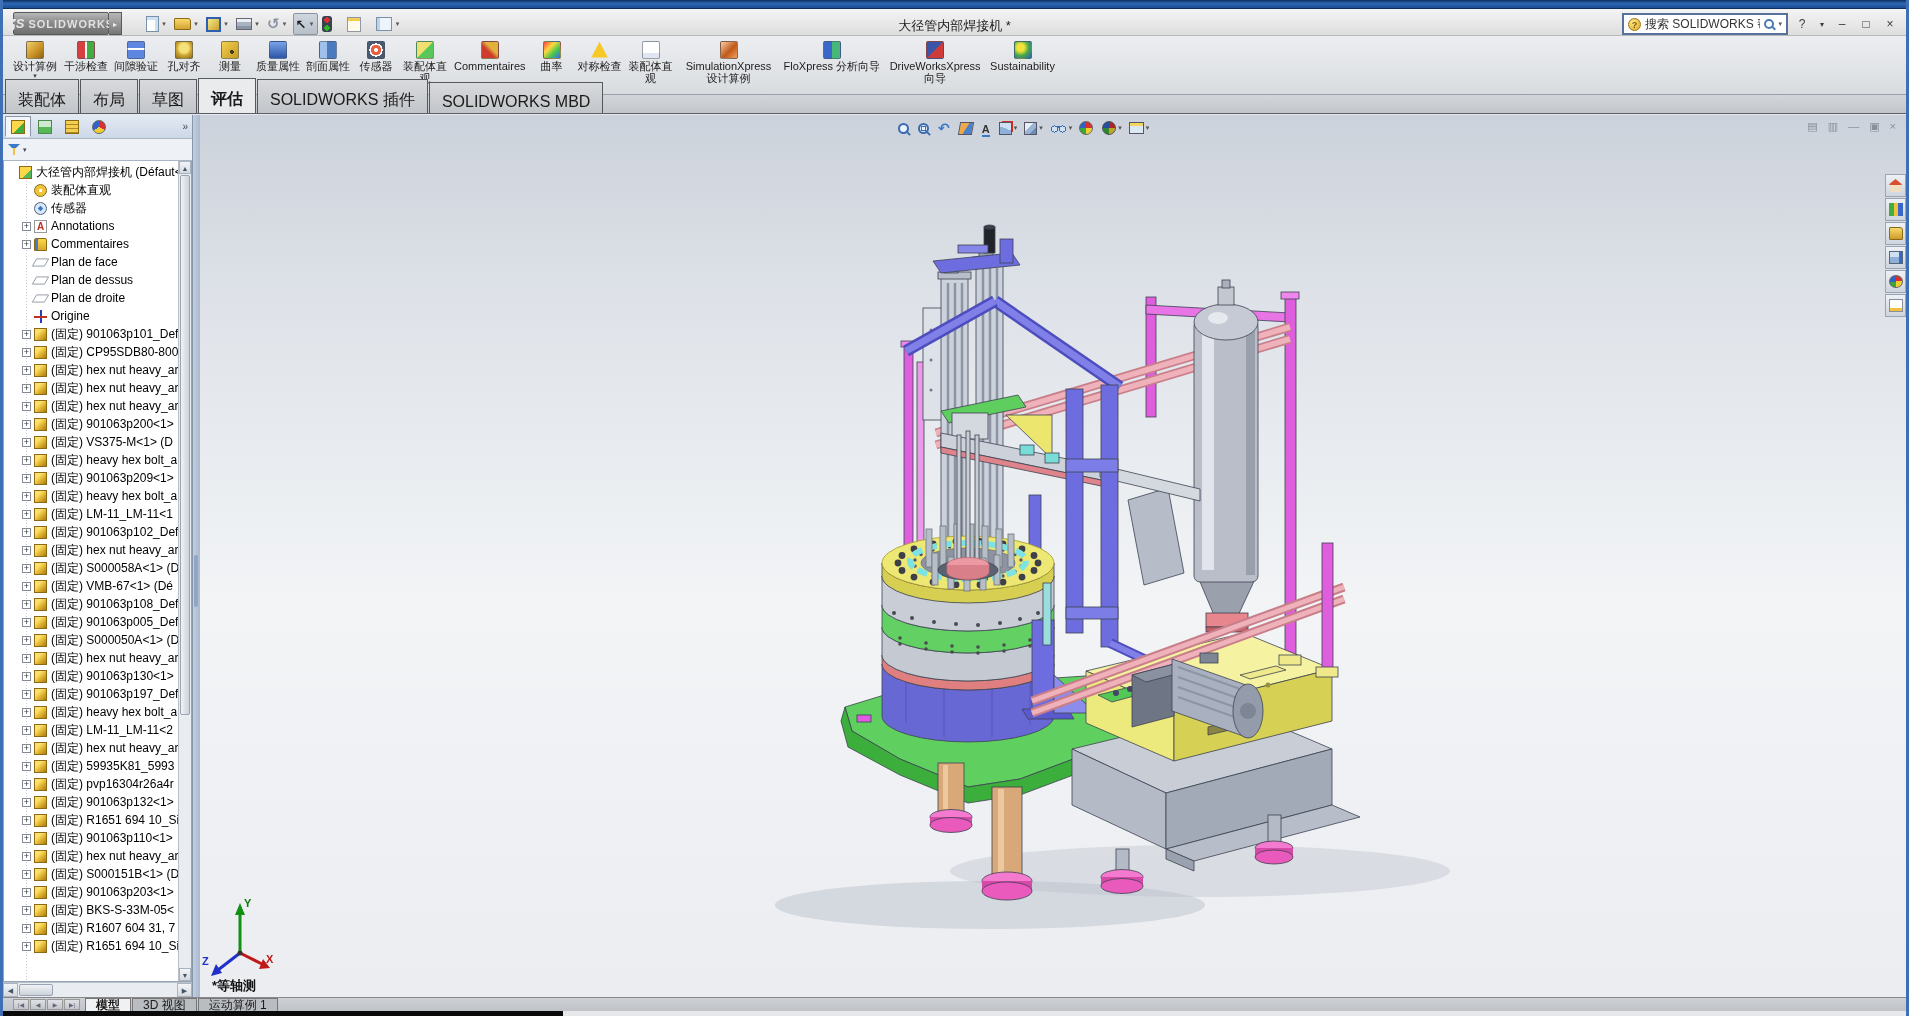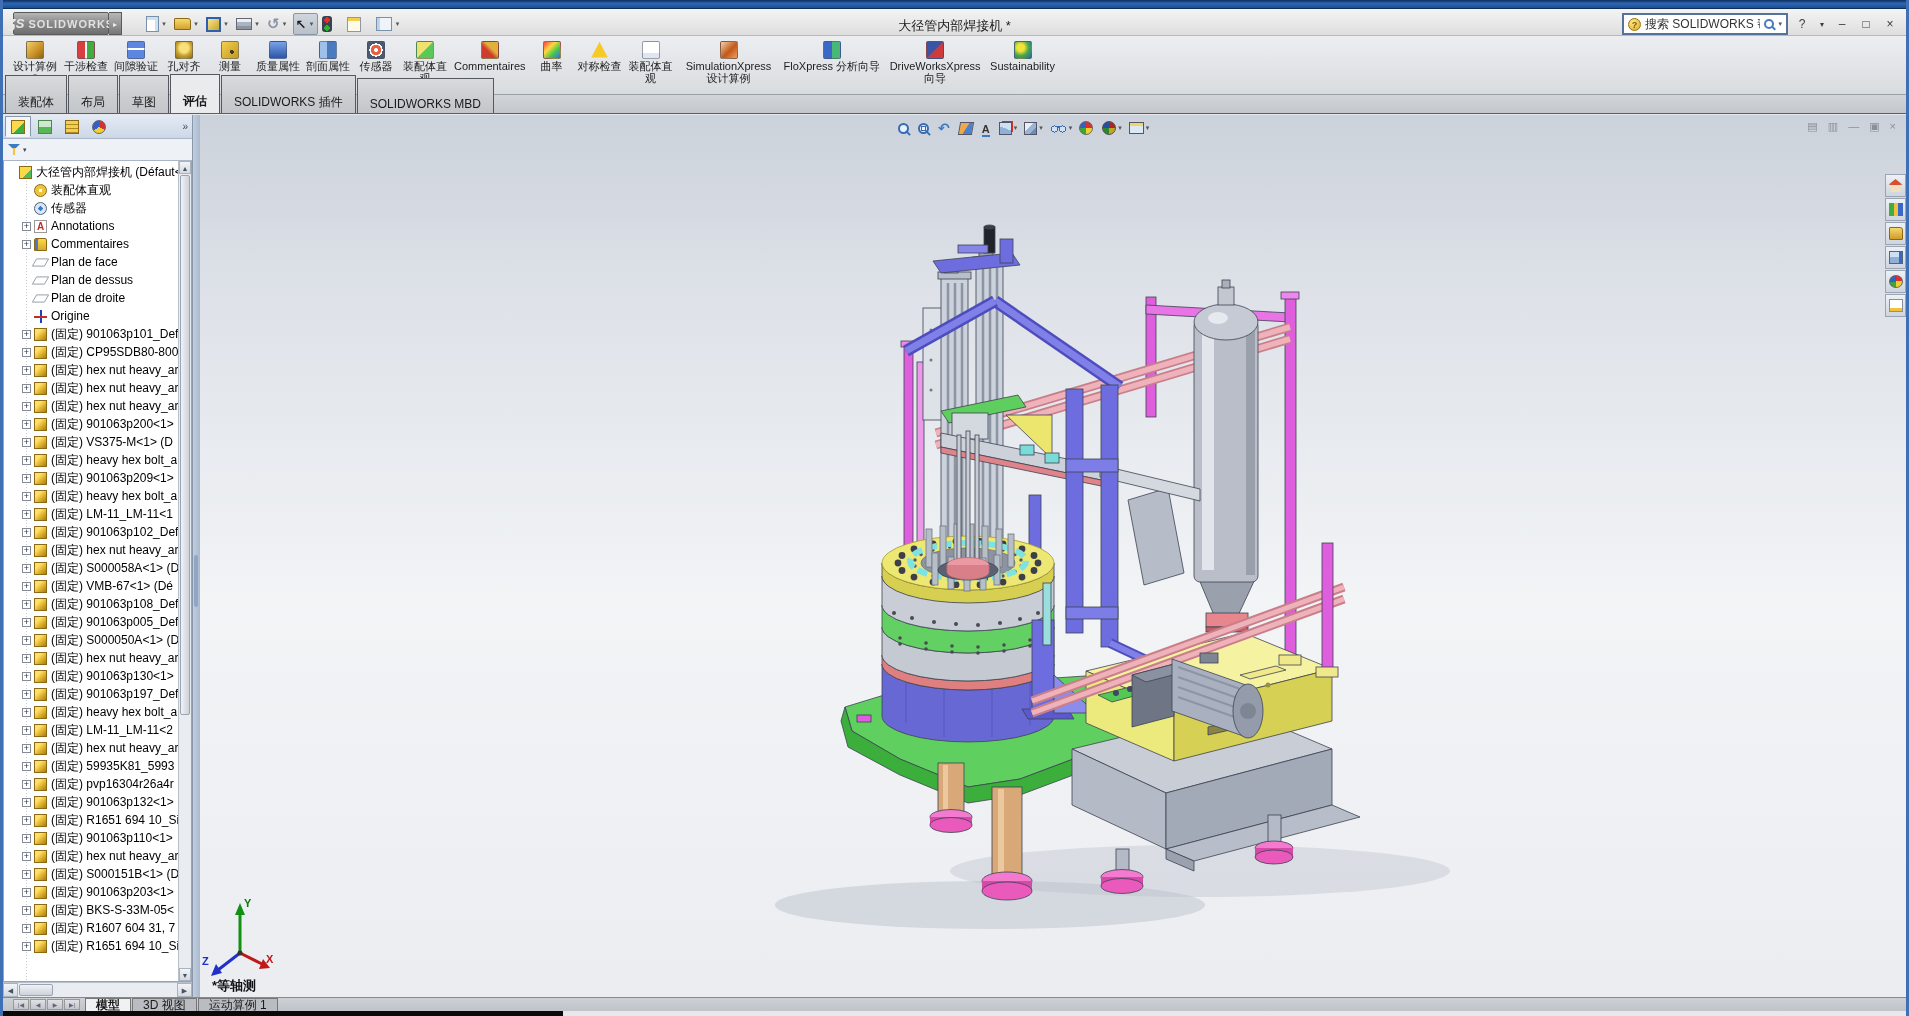--- a/index.html
+++ b/index.html
@@ -66,21 +66,21 @@
   .ri-curvature{background:linear-gradient(135deg,#ff4040,#ffd840 35%,#48c848 65%,#3868ff);}
   .ri-symmetry{background:#f6c928; clip-path:polygon(50% 4%,96% 92%,4% 92%); border:none;}
   .ri-compare{background:linear-gradient(180deg,#fff 68%,#dfe6f2 68%);}
   .ri-simx{background:linear-gradient(135deg,#f8d0a8,#c05818 55%,#f0a060);}
   .ri-flox{background:linear-gradient(90deg,#3a68c8 50%,#48b878 50%);}
   .ri-dwx{background:linear-gradient(135deg,#3a55a8 48%,#cf3b3b 52%);}
   .ri-sust{background:radial-gradient(circle at 35% 35%,#f2e23a 25%,#48a848 55%,#2a62b8);}
 
   
   .tabrow { position:absolute; left:0; top:95px; right:0; height:19px; background:linear-gradient(180deg,#d2d5d9,#c3c6cb); border-bottom:1px solid #5a5f66; display:flex; align-items:flex-end; padding-left:2px; }
-  .dtab { font-size:12px; color:#1a1a1a; padding:18px 12px 2px; margin-right:1px; background:linear-gradient(180deg,#d8dadd,#c2c5c9); border:1px solid #55585e; border-bottom:none; }
+  .dtab { font-size:16px; color:#1a1a1a; padding:10px 12px 2px; margin-right:1px; background:linear-gradient(180deg,#d8dadd,#c2c5c9); border:1px solid #55585e; border-bottom:none; }
   .dtab.active { background:#e9ebed; padding-bottom:3px; font-weight:bold; }
 
   
   .main { position:absolute; left:0; top:115px; right:0; height:882px; display:flex; }
 
   
   .panel { width:190px; flex:none; background:#dde5f0; border-right:1px solid #8a97a8; display:flex; flex-direction:column; }
   .ptabs { height:24px; display:flex; align-items:center; background:linear-gradient(180deg,#e3eaf4,#cdd8e7); border-bottom:1px solid #aab6c6; padding-left:2px; gap:1px; }
   .ptab { width:26px; height:21px; display:flex; align-items:center; justify-content:center; border:1px solid transparent; }
   .ptab.active { background:#f2f6fb; border-color:#8a97a8; border-bottom-color:#f2f6fb; }

